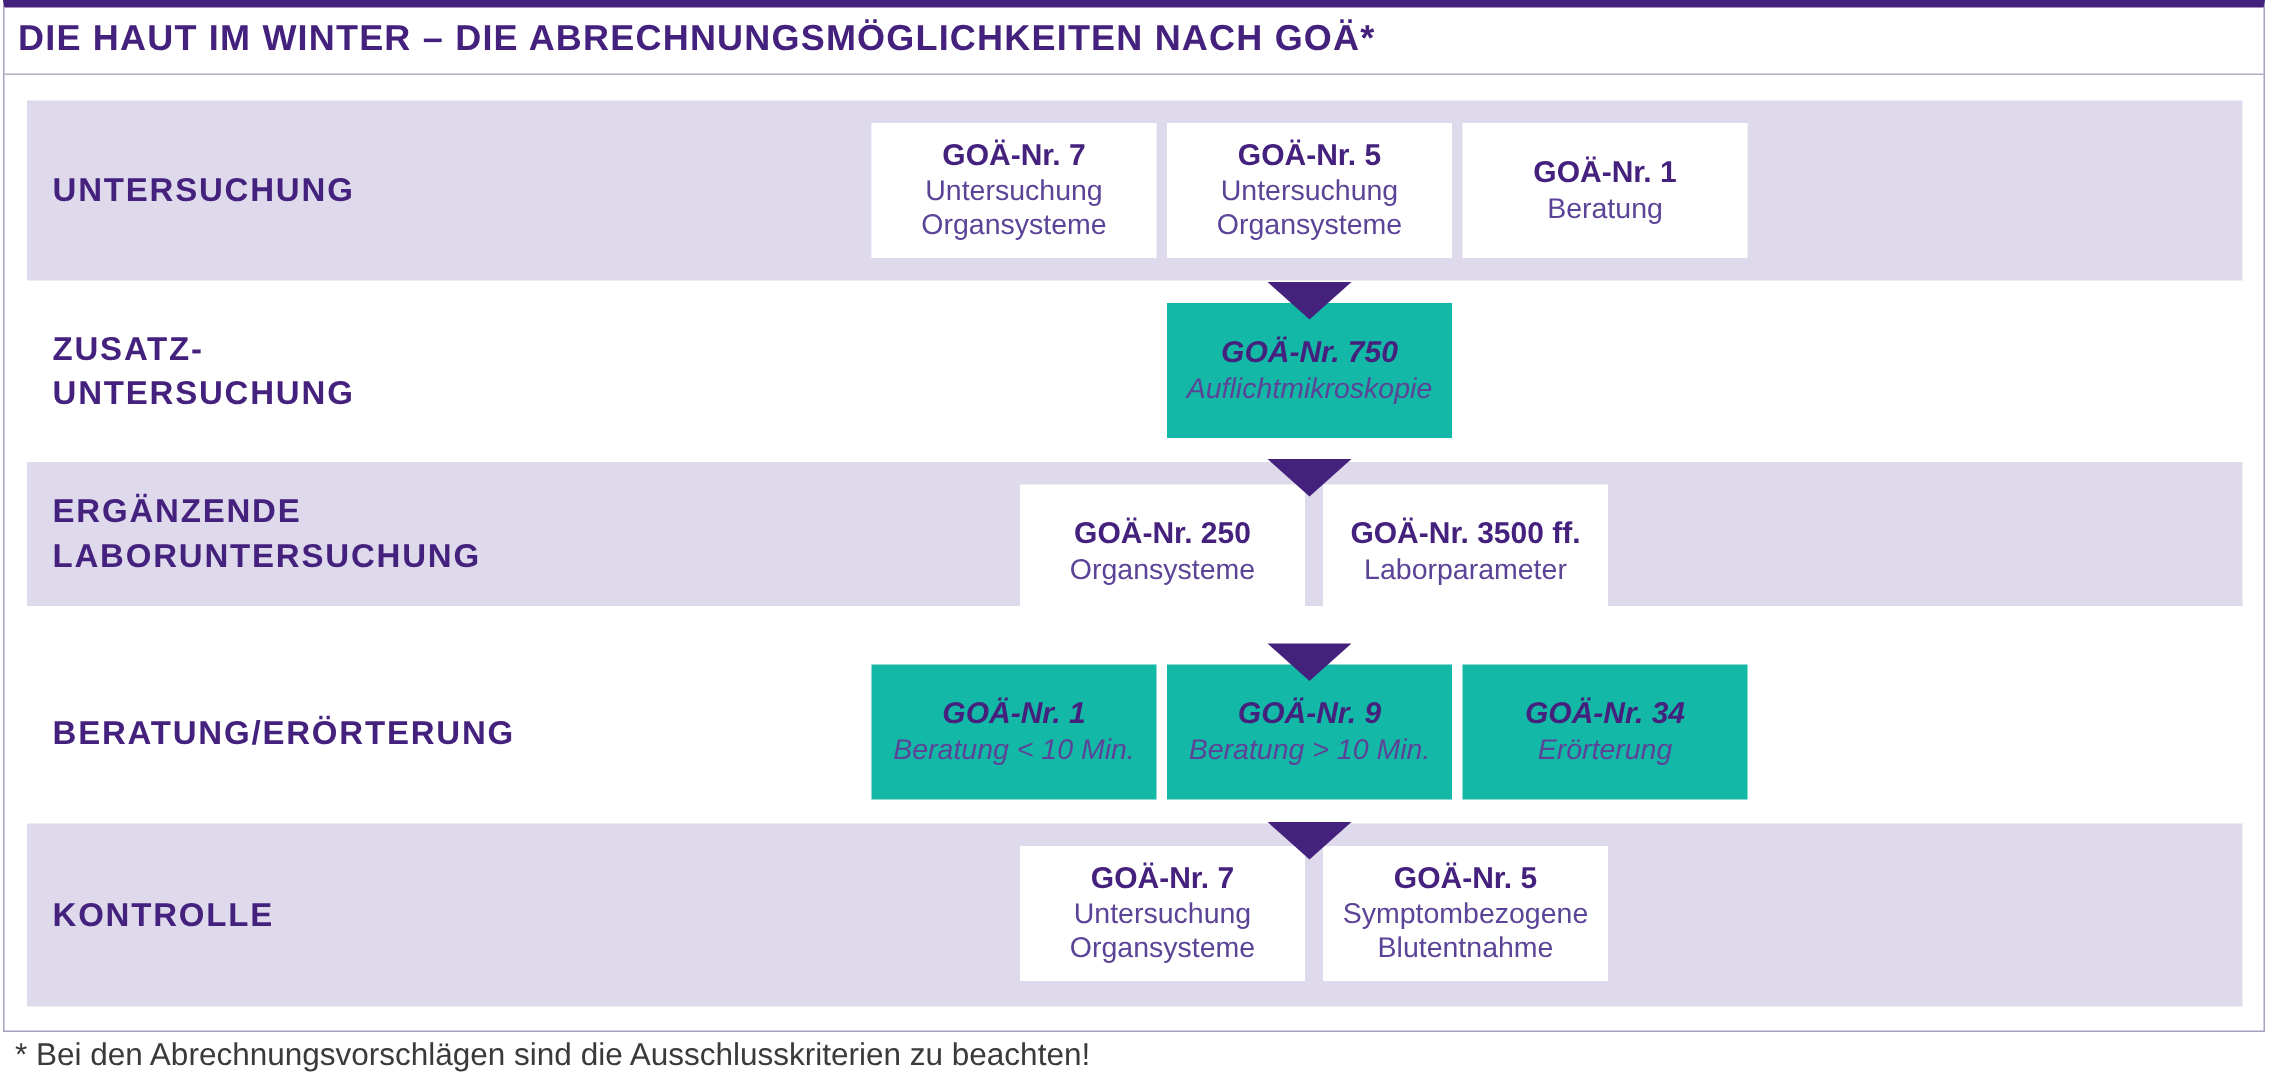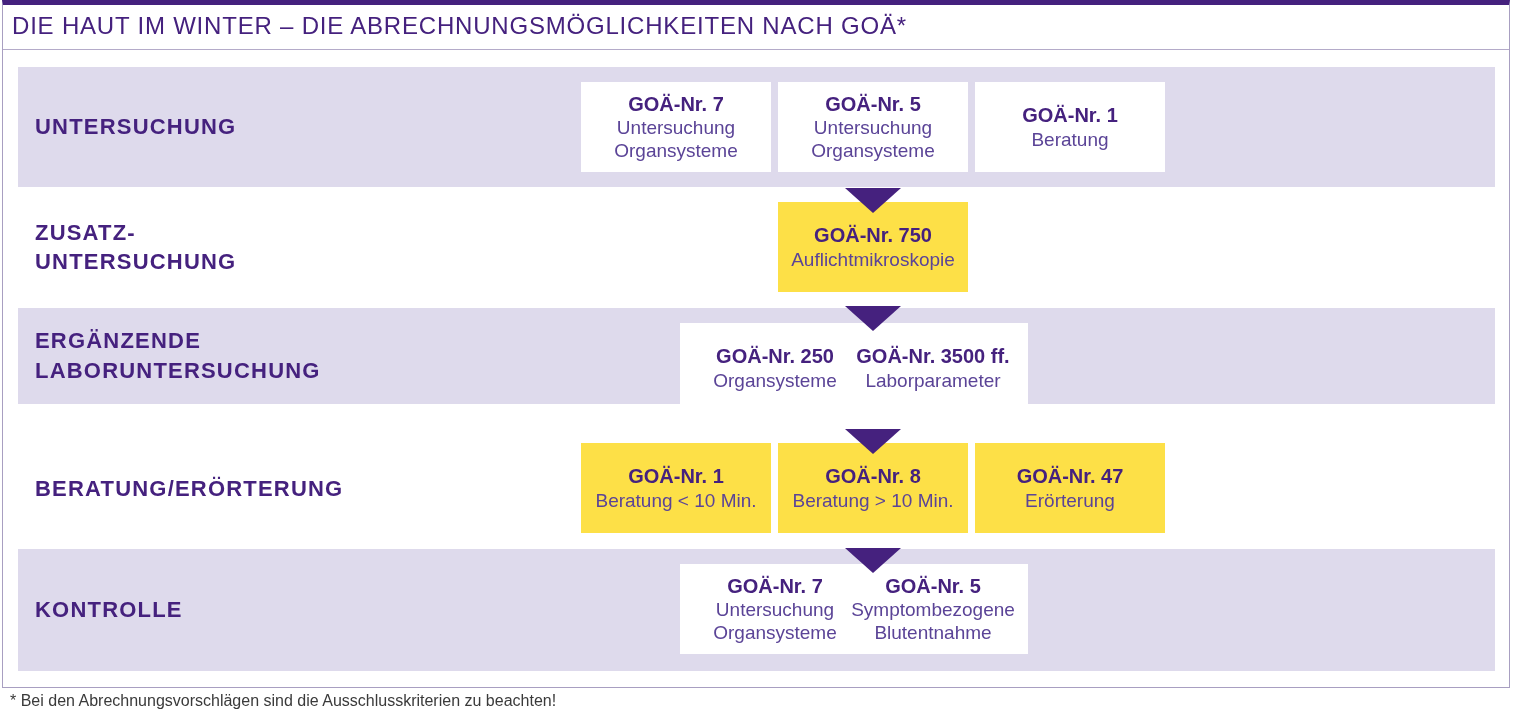--- a/index.html
+++ b/index.html
@@ -16,21 +16,21 @@
     left: 2px; top: 0;
     width: 1508px; height: 688px;
     box-sizing: border-box;
     border: 1px solid #a89fc1;
     border-top: 5px solid #45217e;
   }
   .page-title {
     position: absolute;
     left: 12px; top: 12px;
     font-size: 24px;
-    font-weight: normal;
+    font-weight: bold;
     letter-spacing: 0.8px;
     color: #45217e;
     white-space: nowrap;
   }
   .title-rule {
     position: absolute;
     left: 3px; top: 49px;
     width: 1506px; height: 1px;
     background: #b4abc9;
   }
@@ -57,50 +57,50 @@
     width: 190px;
     height: 90px;
     display: flex;
     flex-direction: column;
     justify-content: center;
     align-items: center;
     text-align: center;
     line-height: 1.22;
   }
   .gbox.white { background: #ffffff; }
-  .gbox.lav   { background: #fde047; }
+  .gbox.lav   { background: #14b8a6; font-style: italic; }
   .gbox .num {
     font-size: 20px;
     font-weight: bold;
     color: #45217e;
     white-space: pre-line;
   }
   .gbox .desc {
     font-size: 19px;
     color: #5b4497;
     white-space: pre-line;
   }
   .pos-a { left: 563px; }  
   .pos-b { left: 760px; }
   .pos-c { left: 957px; }
   .pos-d { left: 662px; align-items: center; }  
-  .pos-e { left: 820px; }
+  .pos-e { left: 864px; }
   .arrow-down {
     position: absolute;
     left: 845px;
     width: 0; height: 0;
     border-left: 28px solid transparent;
     border-right: 28px solid transparent;
     border-top: 25px solid #45217e;
     z-index: 5;
   }
   .footnote {
     position: absolute;
     left: 10px; top: 692px;
-    font-size: 16px;
+    font-size: 21px;
     color: #3a3a3a;
   }
 </style>
 </head>
 <body>
 
 <div class="page">
 
   <div class="frame"></div>
 
@@ -147,25 +147,25 @@
     </div>
   </div>
 
   <div class="row" style="top:428px;height:121px;">
     <div class="row-label">BERATUNG/ERÖRTERUNG</div>
     <div class="gbox lav pos-a">
       <span class="num">GOÄ-Nr. 1</span>
       <span class="desc">Beratung &lt; 10 Min.</span>
     </div>
     <div class="gbox lav pos-b">
-      <span class="num">GOÄ-Nr. 8</span>
+      <span class="num">GOÄ-Nr. 9</span>
       <span class="desc">Beratung &gt; 10 Min.</span>
     </div>
     <div class="gbox lav pos-c">
-      <span class="num">GOÄ-Nr. 47</span>
+      <span class="num">GOÄ-Nr. 34</span>
       <span class="desc">Erörterung</span>
     </div>
   </div>
 
   <div class="row band" style="top:549px;height:122px;">
     <div class="row-label">KONTROLLE</div>
     <div class="gbox white pos-d">
       <span class="num">GOÄ-Nr. 7</span>
       <span class="desc">Untersuchung
 Organsysteme</span>

